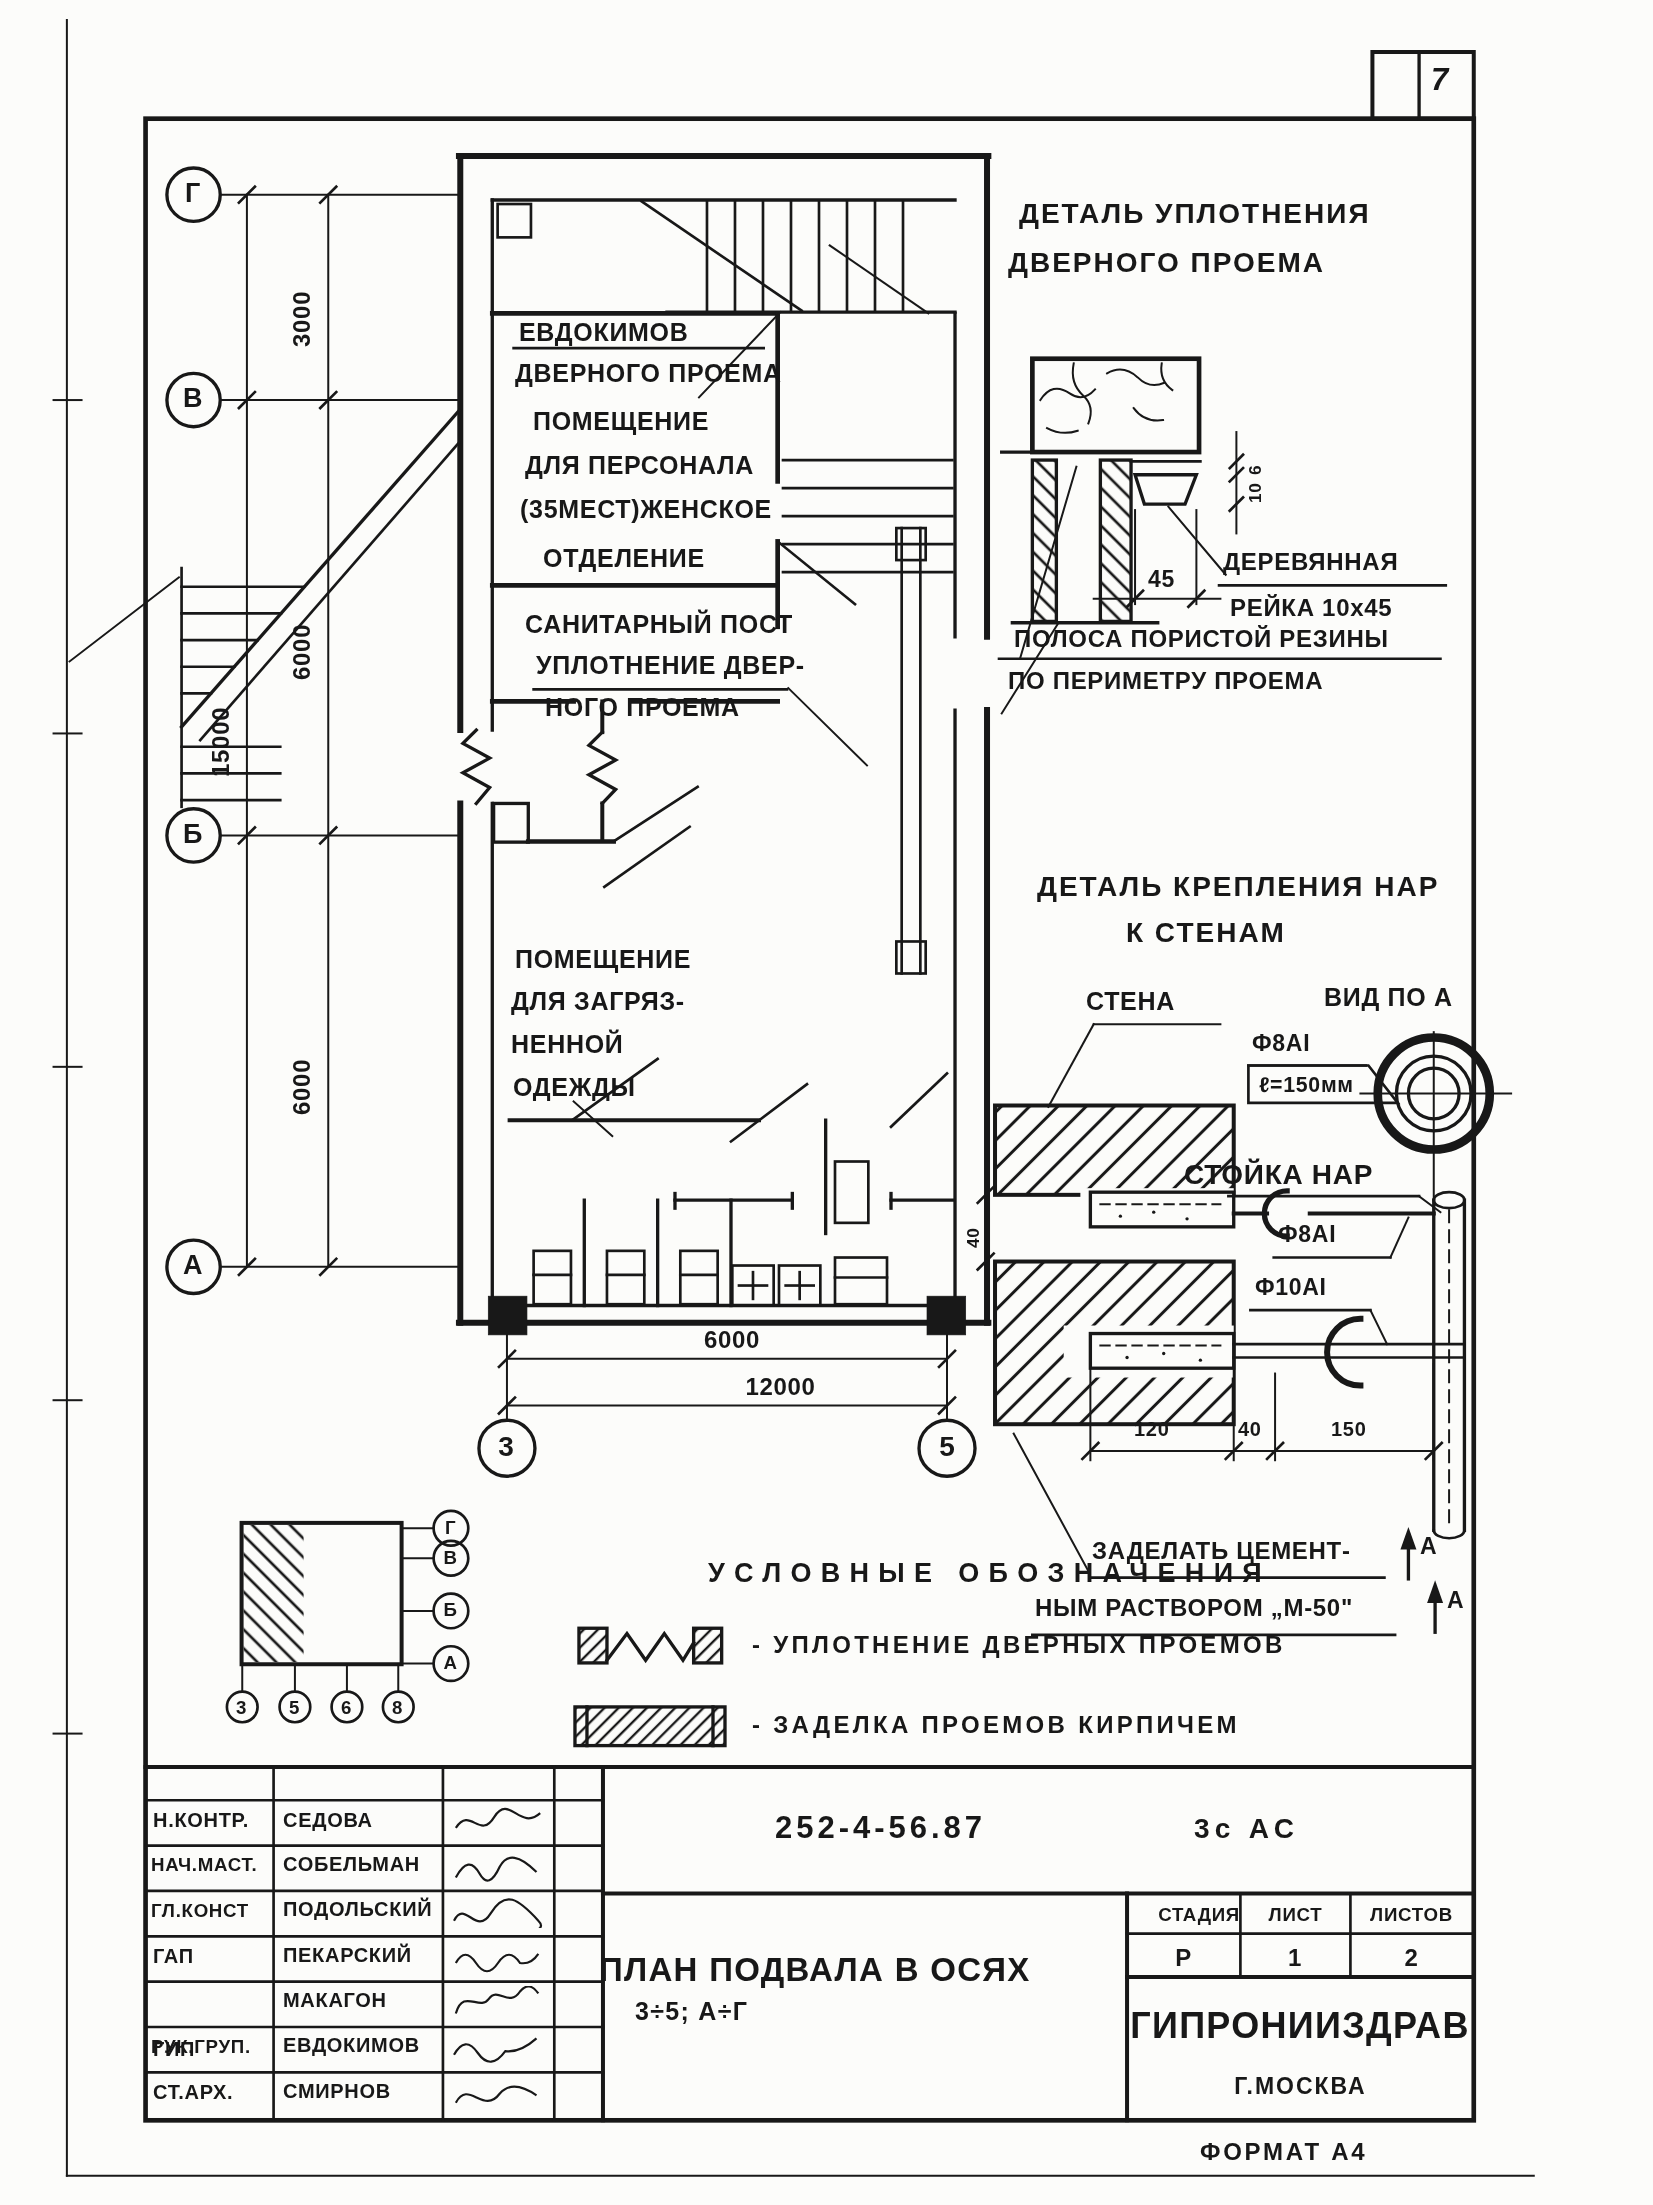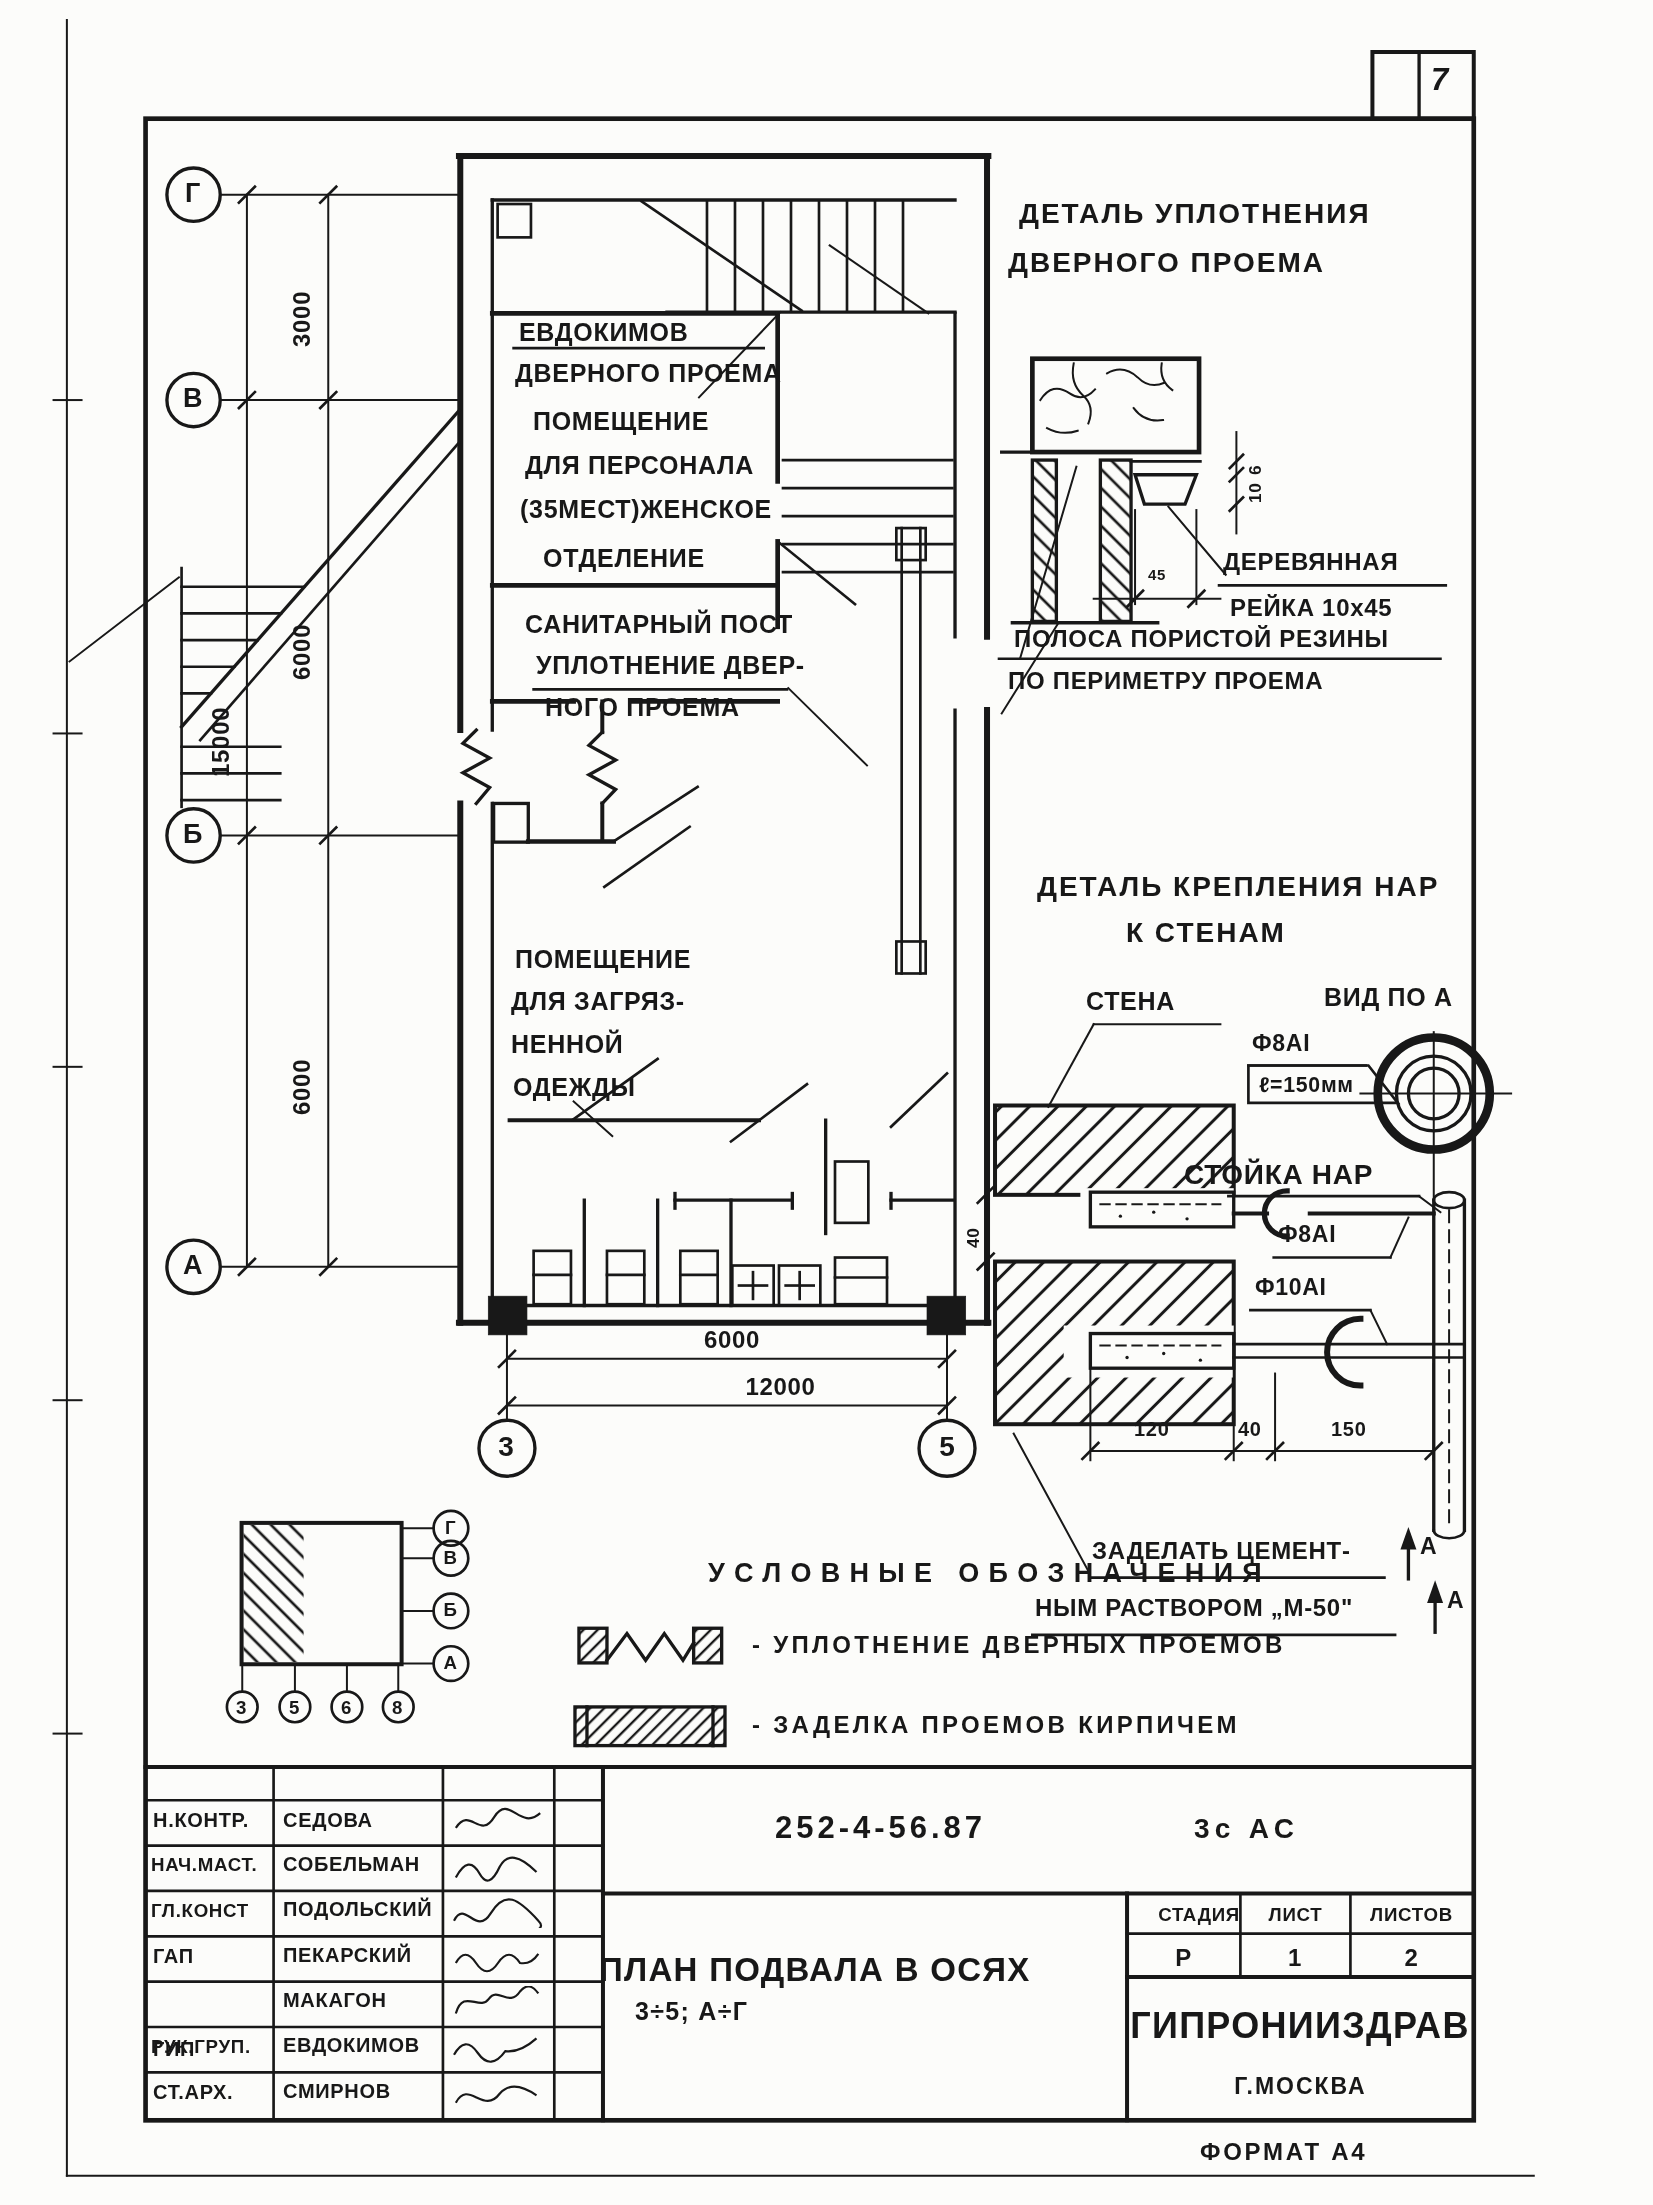--- a/index.html
+++ b/index.html
@@ -370,21 +370,21 @@
 <div class="t" style="left:511px;top:988px;font-size:25px;">ДЛЯ ЗАГРЯЗ-</div>
 <div class="t" style="left:511px;top:1031px;font-size:25px;">НЕННОЙ</div>
 <div class="t" style="left:513px;top:1074px;font-size:25px;">ОДЕЖДЫ</div>
 
 <div class="t" style="left:1019px;top:199px;font-size:28px;letter-spacing:2px;">ДЕТАЛЬ УПЛОТНЕНИЯ</div>
 <div class="t" style="left:1008px;top:248px;font-size:28px;letter-spacing:2px;">ДВЕРНОГО ПРОЕМА</div>
 <div class="t" style="left:1223px;top:549px;font-size:24px;">ДЕРЕВЯННАЯ</div>
 <div class="t" style="left:1230px;top:595px;font-size:24px;">РЕЙКА 10х45</div>
 <div class="t" style="left:1014px;top:626px;font-size:24px;">ПОЛОСА ПОРИСТОЙ РЕЗИНЫ</div>
 <div class="t" style="left:1008px;top:668px;font-size:24px;">ПО ПЕРИМЕТРУ ПРОЕМА</div>
-<div class="t" style="left:1148px;top:567px;font-size:15px;">45</div>
+<div class="t" style="left:1148px;top:567px;font-size:23px;">45</div>
 <div class="t rot" style="left:1246px;top:503px;font-size:17.3px;">10</div>
 <div class="t rot" style="left:1246px;top:475px;font-size:17.3px;">6</div>
 
 <div class="t" style="left:1037px;top:872px;font-size:28px;letter-spacing:2px;">ДЕТАЛЬ КРЕПЛЕНИЯ НАР</div>
 <div class="t" style="left:1126px;top:918px;font-size:28px;letter-spacing:2px;">К СТЕНАМ</div>
 <div class="t" style="left:1086px;top:988px;font-size:25px;">СТЕНА</div>
 <div class="t" style="left:1324px;top:984px;font-size:25px;">ВИД ПО А</div>
 <div class="t" style="left:1252px;top:1031px;font-size:23px;">Ф8АI</div>
 <div class="t" style="left:1259px;top:1074px;font-size:21.3px;">ℓ=150мм</div>
 <div class="t" style="left:1160px;top:1160px;font-size:28px;padding-left:24px;">СТОЙКА НАР</div>

